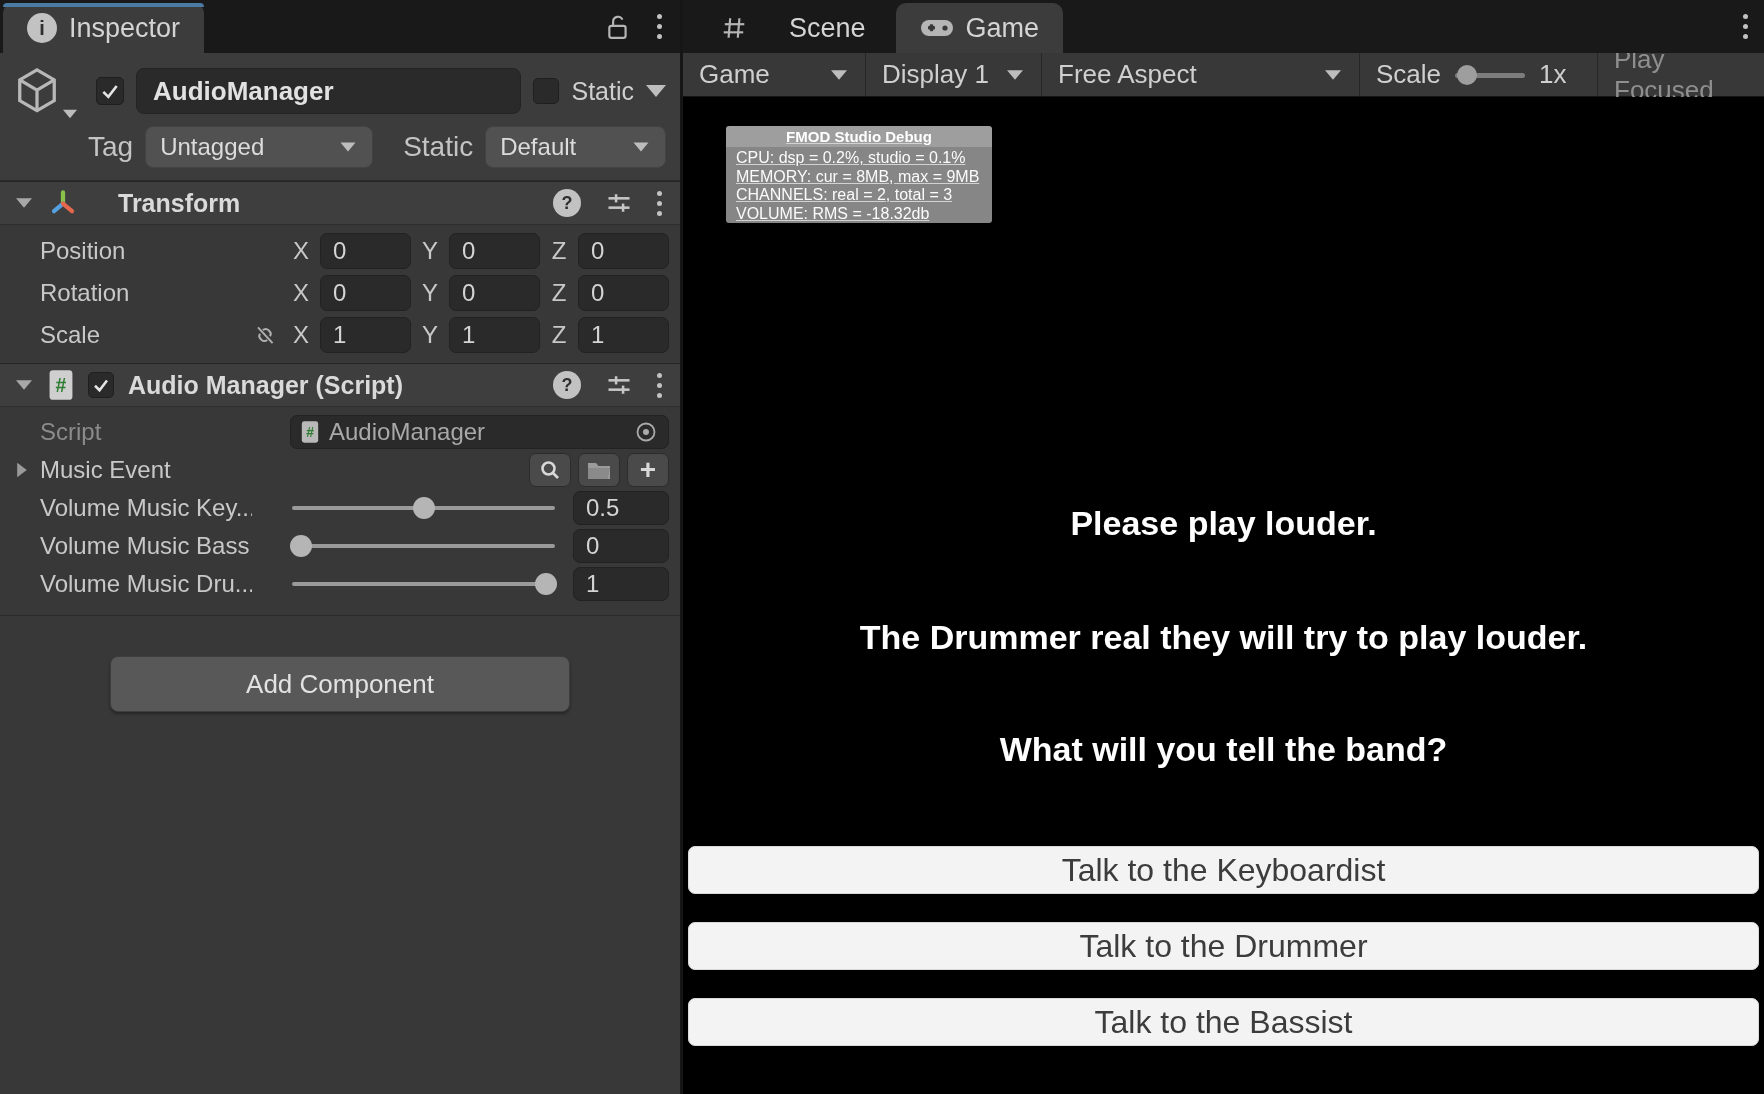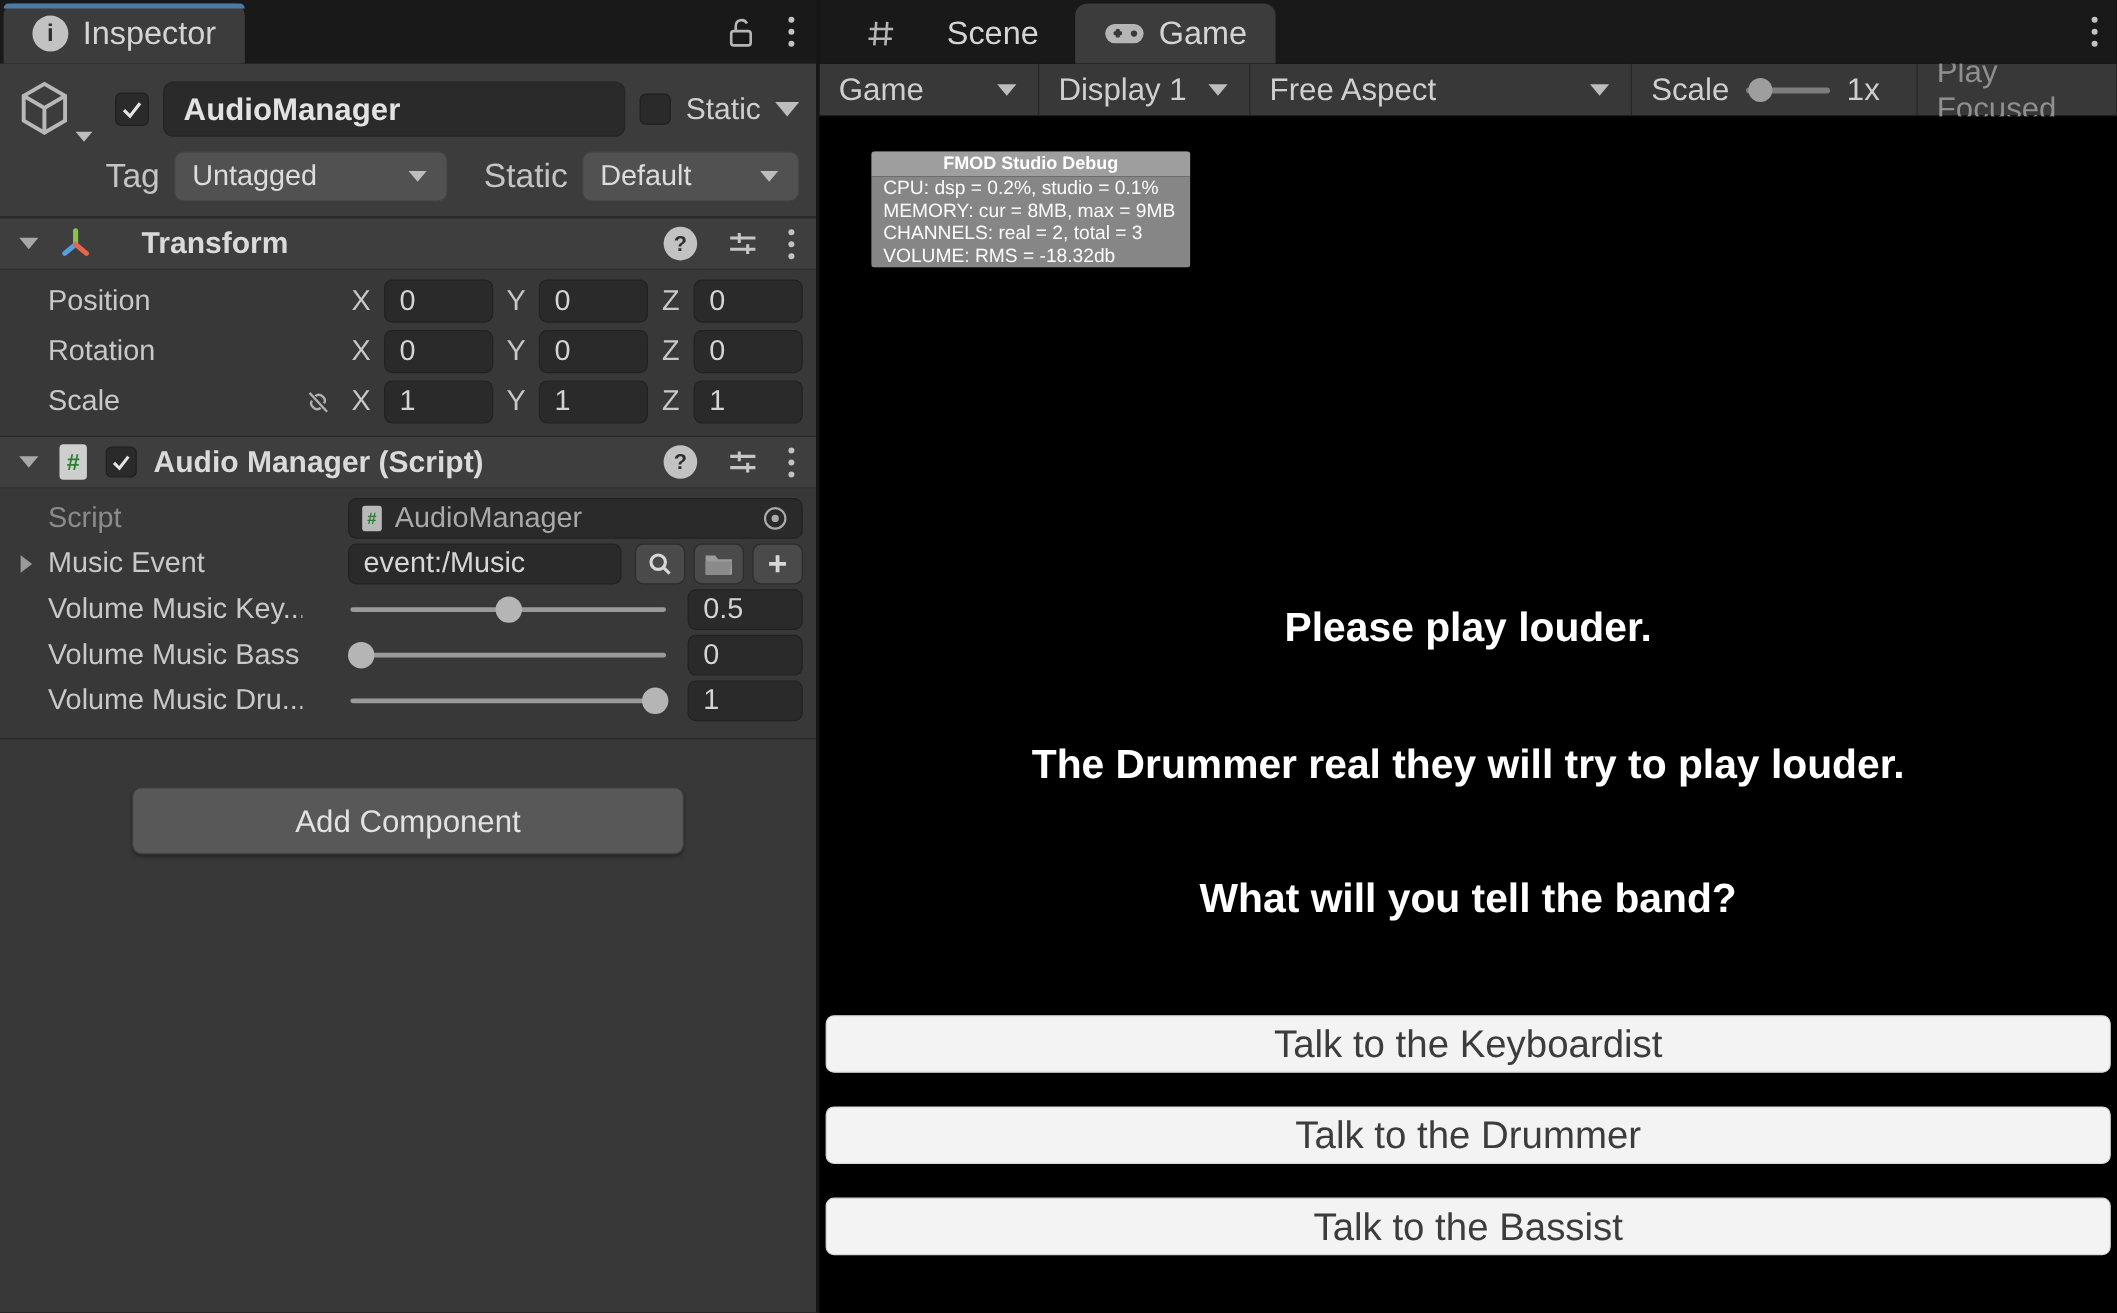--- a/index.html
+++ b/index.html
@@ -111,21 +111,21 @@
   .seg-game { width:183px; } .seg-display { width:176px; } .seg-aspect { width:318px; }
   .seg-scale { width:238px; gap:14px; } .seg-play { flex:1; border-right:none; color:#8f8f8f; }
   .mini-slider { position:relative; width:70px; height:20px; }
   .mini-slider .track { position:absolute; left:0; right:0; top:8px; height:5px;
                         background:#7d7d7d; border-radius:3px; }
   .mini-slider .knob { position:absolute; left:2px; top:0; width:20px; height:20px;
                        border-radius:50%; background:#9e9e9e; }
 
   .viewport { position:absolute; left:0; right:0; top:97px; bottom:0; background:#000; }
   .fmod { position:absolute; left:43px; top:29px; width:266px; height:97px;
-          border-radius:3px; overflow:hidden; }
+          border-radius:3px; overflow:hidden;text-decoration:underline; }
   .fmod-title { height:21px; background:rgba(167,167,167,.95); color:#fff;
                 font-size:15px; font-weight:bold; text-align:center; line-height:21px; }
   .fmod-body { height:76px; background:rgba(145,145,145,.92); padding:2px 6px 0 10px; }
   .fmod-body div { font-size:16px; line-height:18.5px; color:#fbfbfb; white-space:nowrap; }
 
   .dialogue { position:absolute; left:0; right:0; text-align:center; color:#fff;
               font-weight:bold; font-size:34px; line-height:40px; }
   .dlg-1 { top:406px; } .dlg-2 { top:520px; } .dlg-3 { top:632px; }
 
   .choice-btn { position:absolute; left:5px; width:1071px; height:48px;
@@ -315,21 +315,20 @@
             <svg width="24" height="24" viewBox="0 0 24 24">
               <circle cx="12" cy="12" r="8.5" fill="none" stroke="#aaa" stroke-width="1.8"></circle>
               <circle cx="12" cy="12" r="3" fill="#aaa"></circle>
             </svg>
           </div>
         </div>
         <div class="prop-row">
           <span class="caret-right row-expander" style="transform:scale(.8)"></span>
           <span class="prop-label">Music Event</span>
           <span class="icon-slot"></span>
-          <span class="me-field">event:/Music</span>
           <span style="flex:1"></span>
           <span class="tool-btn">
             <svg width="24" height="24" viewBox="0 0 24 24" fill="none" stroke="#d8d8d8" stroke-width="2.6">
               <circle cx="10.5" cy="10.5" r="6"></circle>
                 <line x1="15" y1="15" x2="20" y2="20"></line>
             </svg>
           </span>
           <span class="tool-btn">
             <svg width="26" height="22" viewBox="0 0 26 22">
               <path d="M2 4 h8 l2.5 3 H24 v13 H2 Z" fill="#9b9b9b"></path>

